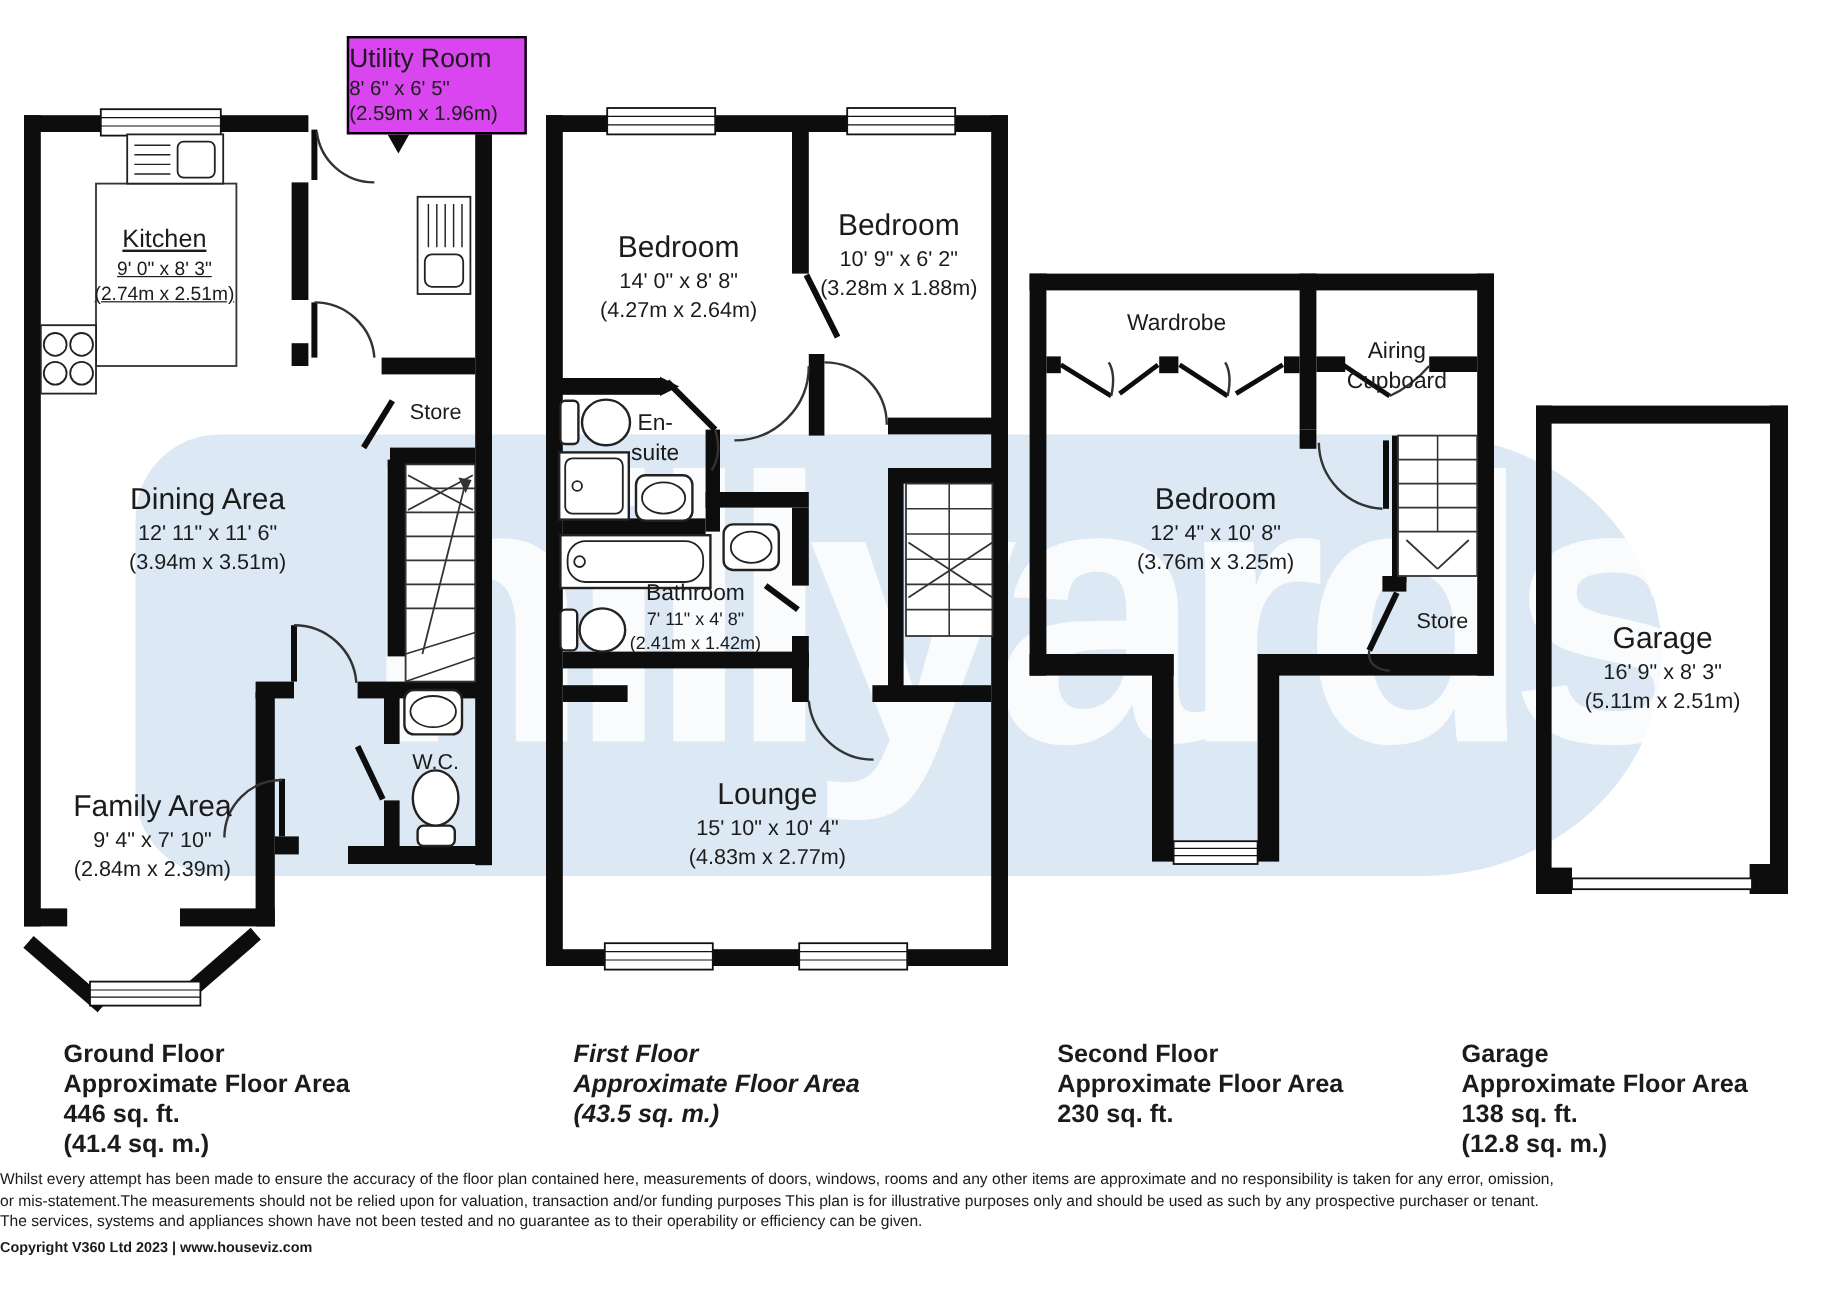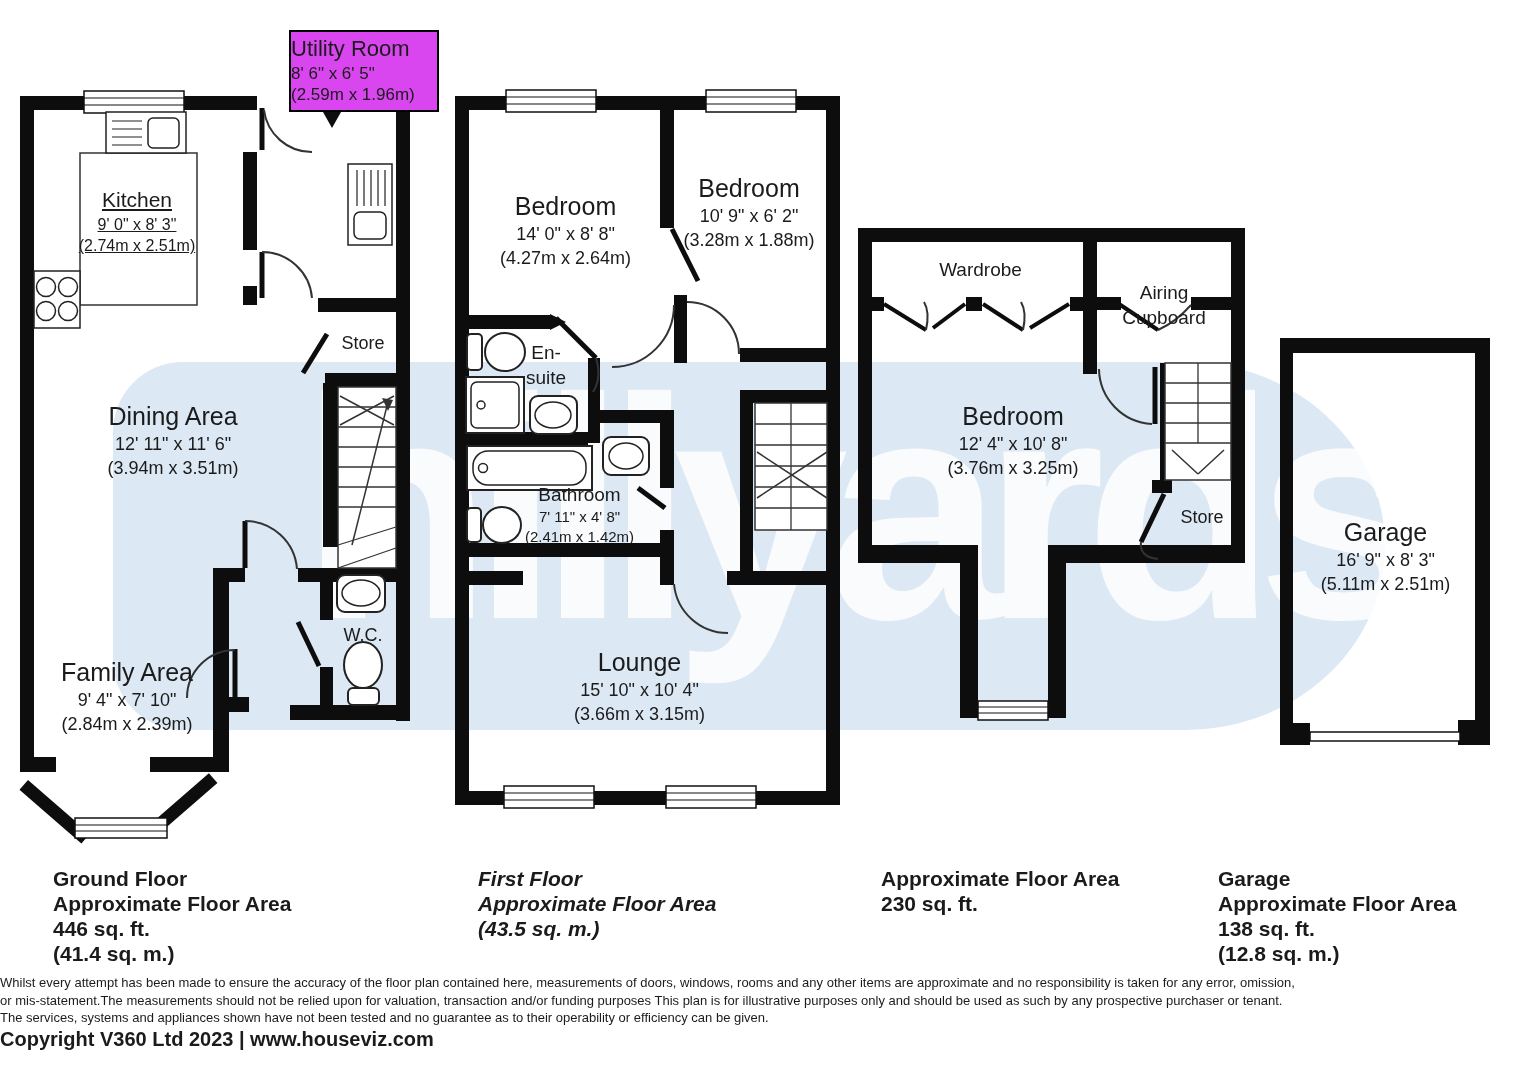--- a/index.html
+++ b/index.html
@@ -18,21 +18,21 @@
   .rd-sm{font-size:15px;}
   .pre{white-space:pre-line;}
   #callout{position:absolute;left:289px;top:12px;width:146px;z-index:20;background:#d946ef;
            border:2px solid #000;padding:3px 0 5px 0;line-height:1.25;margin-top:18px;}
   #callout .ct{font-size:22px;}
   #callout .cd{font-size:17px;}
   .summary{position:absolute;top:866px;width:320px;z-index:20;text-align:left;
            font-weight:700;font-size:21px;line-height:25px;}
   #footer{position:absolute;left:0;top:974px;width:1527px;z-index:20;text-align:left;
           font-size:13px;line-height:17.5px;}
-  #footer .copy{font-weight:700;font-size:20px;margin-top:4px;}
+  #footer .copy{font-weight:700;font-size:12px;margin-top:4px;}
 </style>
 </head>
 <body>
 
 <div id="canvas">
 
   <div id="wm-band"></div>
   <div id="wm-text">hillyards.</div>
 
   <svg id="plan-svg" width="1527" height="1080" viewBox="0 0 1527 1080">
@@ -304,21 +304,21 @@
   <div class="room-label rn-md pre" style="left:512px;top:340px;width:68px;">En-
 suite</div>
   <div class="room-label" style="left:492px;top:482px;width:175px;">
     <div class="rn-md">Bathroom</div>
     <div class="rd-sm">7' 11" x 4' 8"</div>
     <div class="rd-sm">(2.41m x 1.42m)</div>
   </div>
   <div class="room-label" style="left:542px;top:646px;width:195px;">
     <div class="rn">Lounge</div>
     <div class="rd">15' 10" x 10' 4"</div>
-    <div class="rd">(3.66m x 3.15m)</div>
+    <div class="rd">(4.83m x 2.77m)</div>
   </div>
 
   <div class="room-label rn-md" style="left:898px;top:257px;width:165px;">Wardrobe</div>
   <div class="room-label rn-md pre" style="left:1100px;top:247px;width:128px;margin-top:33px;">Airing
 Cupboard</div>
   <div class="room-label" style="left:918px;top:400px;width:190px;">
     <div class="rn">Bedroom</div>
     <div class="rd">12' 4" x 10' 8"</div>
     <div class="rd">(3.76m x 3.25m)</div>
   </div>
@@ -335,20 +335,21 @@
     <div>Approximate Floor Area</div>
     <div>446 sq. ft.</div>
     <div>(41.4 sq. m.)</div>
   </div>
   <div class="summary" style="left:478px;font-style:italic;">
     <div>First Floor</div>
     <div>Approximate Floor Area</div>
     <div>(43.5 sq. m.)</div>
   </div>
   <div class="summary" style="left:881px;">
+    <div>Second Floor</div>
     <div>Approximate Floor Area</div>
     <div>230 sq. ft.</div>
   </div>
   <div class="summary" style="left:1218px;">
     <div>Garage</div>
     <div>Approximate Floor Area</div>
     <div>138 sq. ft.</div>
     <div>(12.8 sq. m.)</div>
   </div>
 

